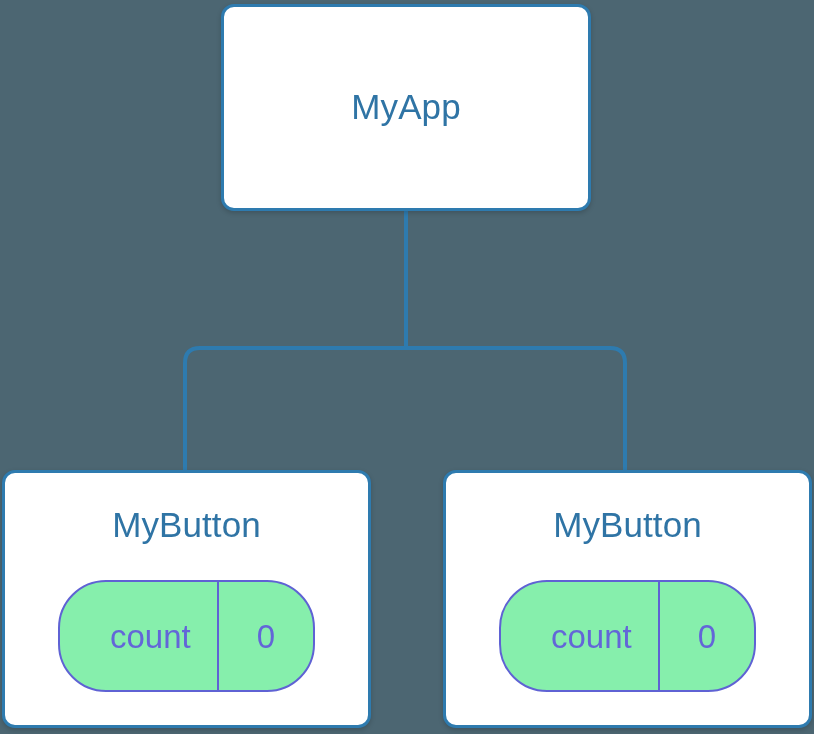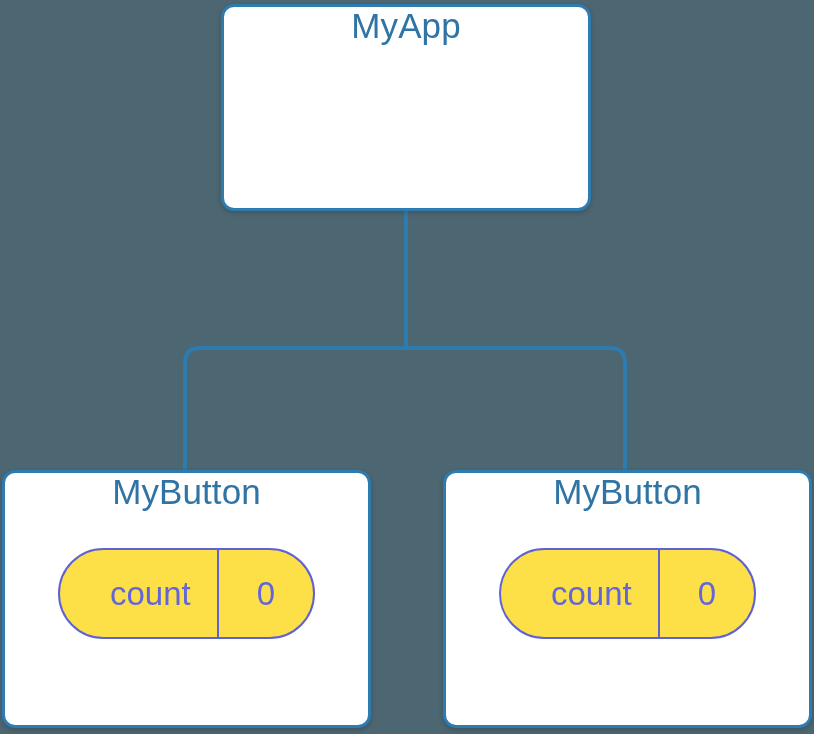--- a/index.html
+++ b/index.html
@@ -38,20 +38,21 @@
   .node {
     position: absolute;
     z-index: 2;
     box-sizing: border-box;
     background: #ffffff;
     border: 3px solid #2e7baf;
     border-radius: 13px;
     display: flex;
     flex-direction: column;
     align-items: center;
+    justify-content: center;
     box-shadow: 0 2px 5px rgba(0, 0, 0, 0.18);
   }
 
   .node-title {
     color: #2f74a5;
     font-size: 35px;
     font-weight: 400;
     letter-spacing: 0.1px;
     line-height: 1.1;
     white-space: nowrap;
@@ -83,24 +84,24 @@
   .node-child .node-title {
     margin-top: 0;
     margin-bottom: 36px;
   }
 
   
   .state-pill {
     box-sizing: border-box;
     display: flex;
     align-items: stretch;
-    height: 91px;
+    height: 112px;
     border: 2px solid #5f62d4;
     border-radius: 48px;
-    background: #fde047;
+    background: #86efac;
     overflow: hidden;
   }
 
   .state-key,
   .state-value {
     display: flex;
     align-items: center;
     justify-content: center;
     color: #6366d8;
     font-size: 33px;

